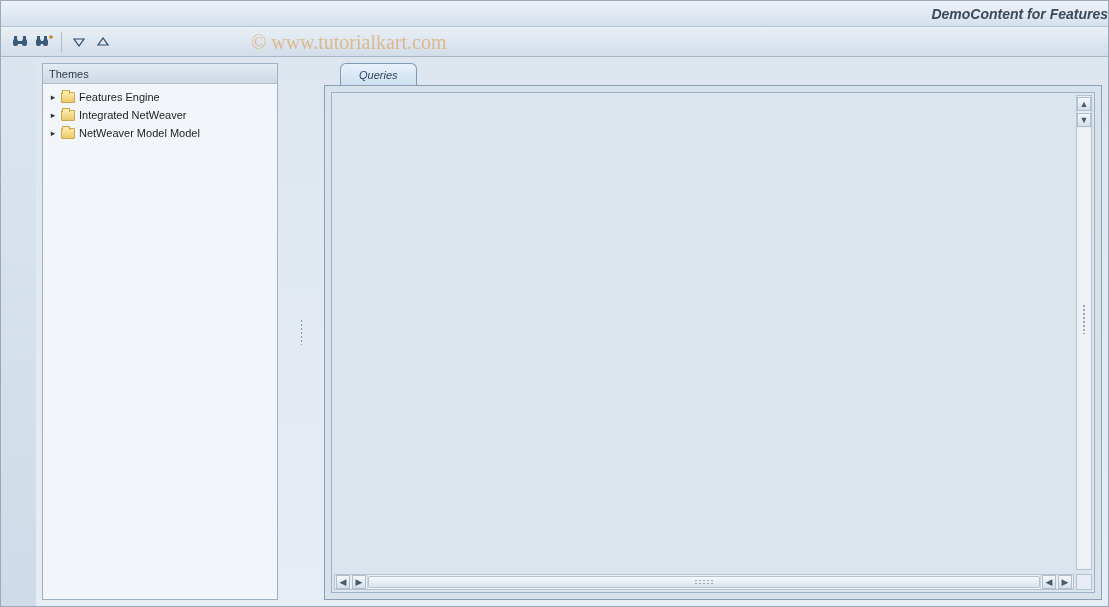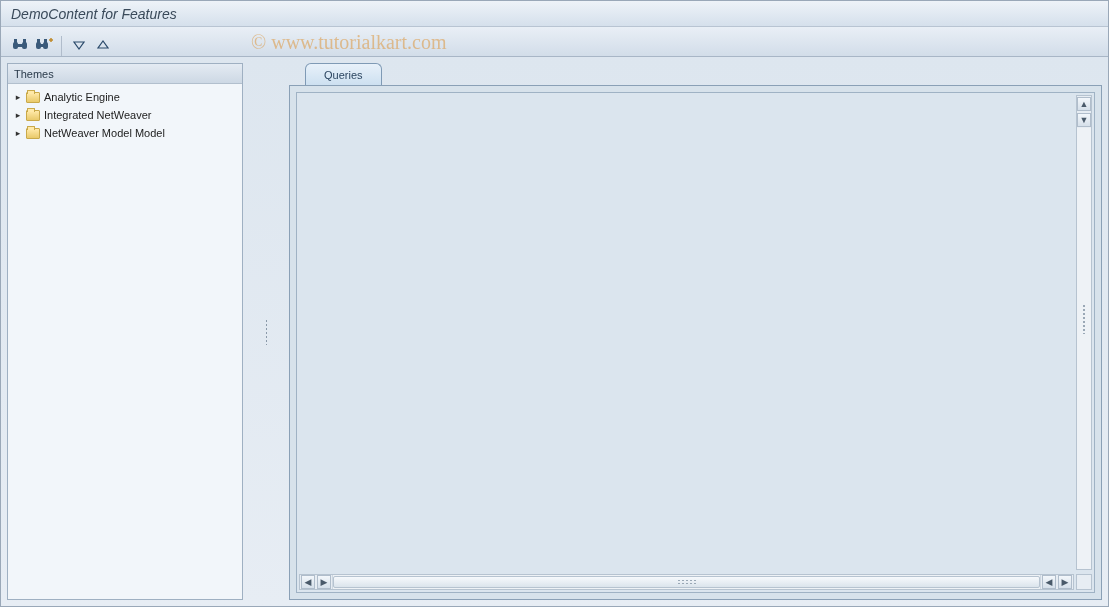--- a/index.html
+++ b/index.html
@@ -9,28 +9,28 @@
     background: linear-gradient(to bottom, #dbe6ef 0%, #cfdbe8 100%);
     border: 1px solid #9aa8b8;
     display: flex; flex-direction: column;
   }
   .titlebar {
     height: 26px;
     background: linear-gradient(to bottom, #eef3f8 0%, #d5e0ec 100%);
     border-bottom: 1px solid #b8c4d2;
     display: flex; align-items: center;
     padding-left: 10px;
-    font-weight: normal; font-style: italic;
-    font-size: 14px; color: #3a4a5a;
+    font-weight: bold; font-style: italic;
+    font-size: 14px; color: #3a4a5a; justify-content: flex-end;
   }
   .toolbar {
     height: 30px;
     background: linear-gradient(to bottom, #e9eff6 0%, #d2dde9 100%);
     border-bottom: 1px solid #a8b6c6;
-    display: flex; align-items: flex-end;
+    display: flex; align-items: center;
     padding-left: 8px; gap: 2px;
     position: relative;
   }
   .toolbar .btn {
     width: 22px; height: 22px;
     display: flex; align-items: center; justify-content: center;
     border: 1px solid transparent; border-radius: 2px;
     cursor: pointer;
   }
   .toolbar .sep {
@@ -41,20 +41,21 @@
     font-family: "Times New Roman", serif;
     font-size: 20px; color: rgba(220,150,60,0.55);
     pointer-events: none;
   }
   .body-area {
     flex: 1 1 auto;
     background: linear-gradient(to bottom, #dde6ef 0%, #e7edf4 100%);
     padding: 6px;
     display: flex; gap: 20px;
     position: relative;
+    margin-left: 35px;
   }
   .sidebar {
     width: 236px; height: 100%;
     background: #f2f6fa;
     border: 1px solid #9fb0c2;
     display: flex; flex-direction: column;
   }
   .sidebar-header {
     height: 20px;
     background: linear-gradient(to bottom, #e4ebf3, #cdd8e4);
@@ -99,20 +100,21 @@
   }
   .main {
     flex: 1 1 auto; height: 100%;
     display: flex; flex-direction: column;
     min-width: 0;
   }
   .tabstrip {
     height: 22px;
     display: flex; align-items: center;
     padding-left: 16px;
+    font-style: italic;
   }
   .tab {
     height: 22px;
     padding: 0 18px;
     background: linear-gradient(to bottom, #dbe8f4, #b8cee4);
     border: 1px solid #7f9ab5;
     border-bottom: none;
     border-radius: 6px 6px 0 0;
     display: flex; align-items: center;
     font-size: 11px; color: #2b4560;
@@ -246,21 +248,21 @@
   </div>
 
   <div class="body-area">
 
     <div class="sidebar">
       <div class="sidebar-header">Themes</div>
       <div class="tree">
         <div class="tree-item">
           <span class="caret">▸</span>
           <span class="folder-icon"></span>
-          <span>Analytic Engine</span>
+          <span>Features Engine</span>
         </div>
         <div class="tree-item">
           <span class="caret">▸</span>
           <span class="folder-icon"></span>
           <span>Integrated NetWeaver</span>
         </div>
         <div class="tree-item">
           <span class="caret">▸</span>
           <span class="folder-icon"></span>
           <span>NetWeaver Model Model</span>

